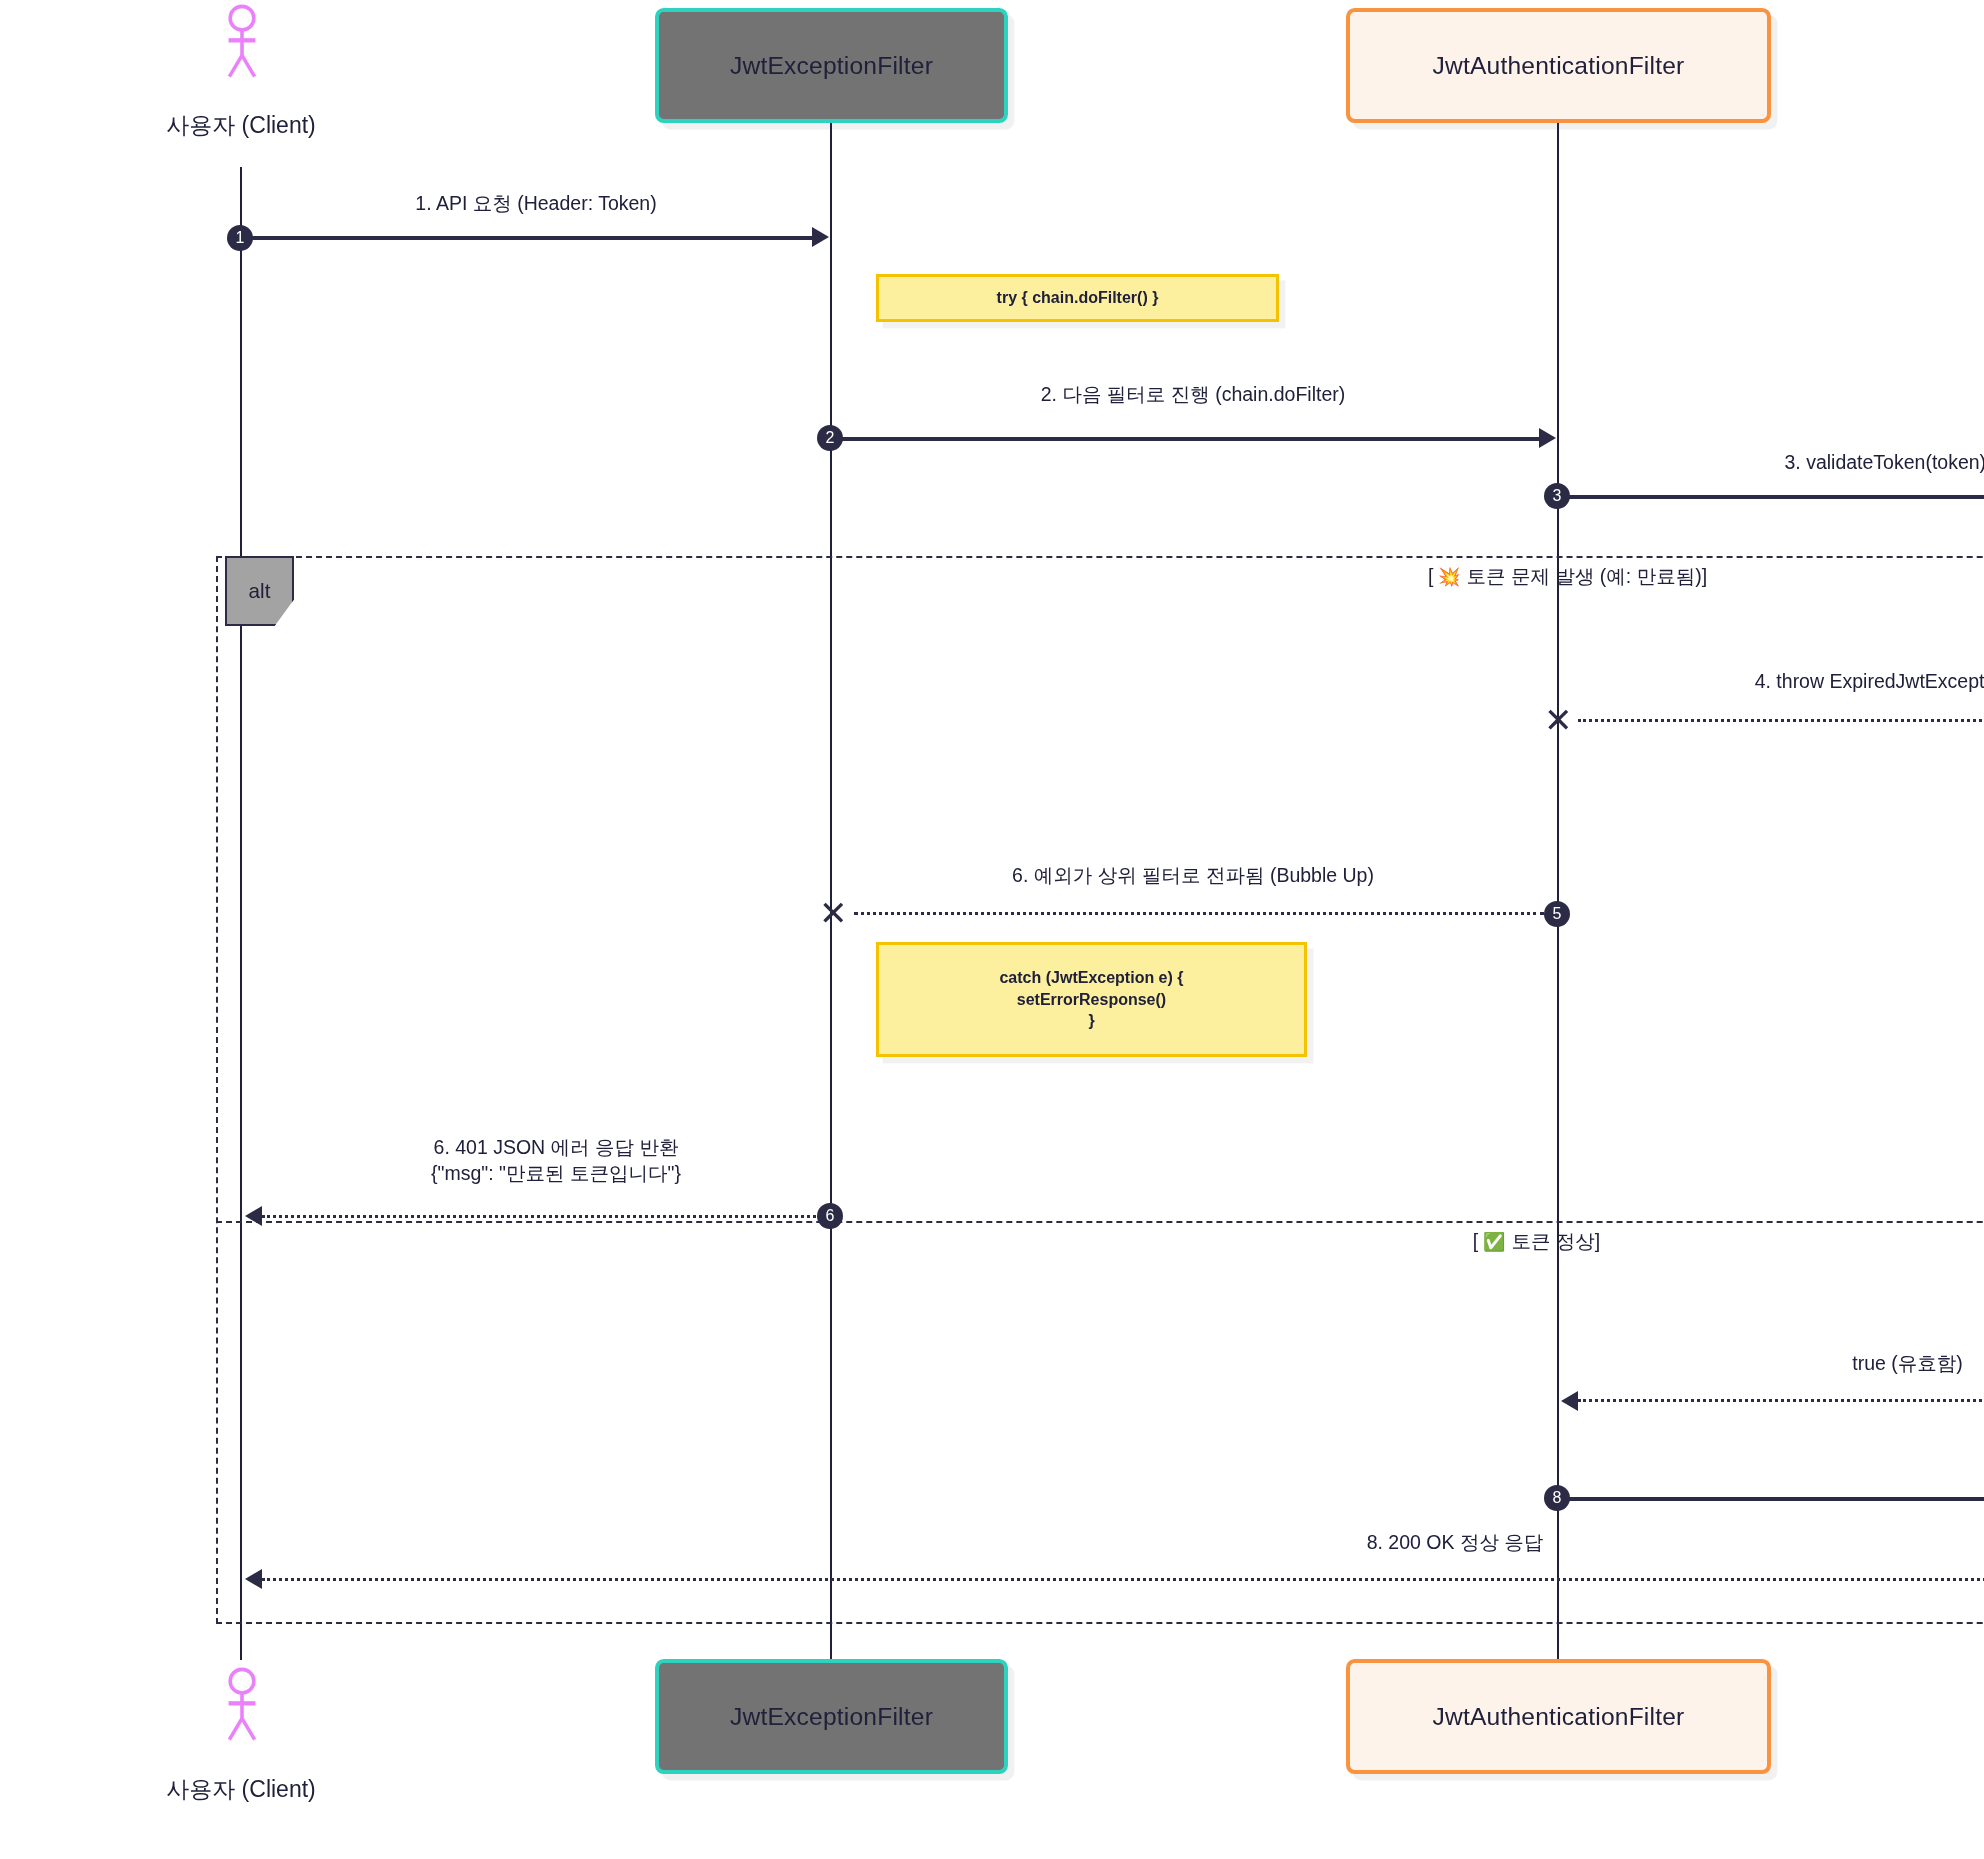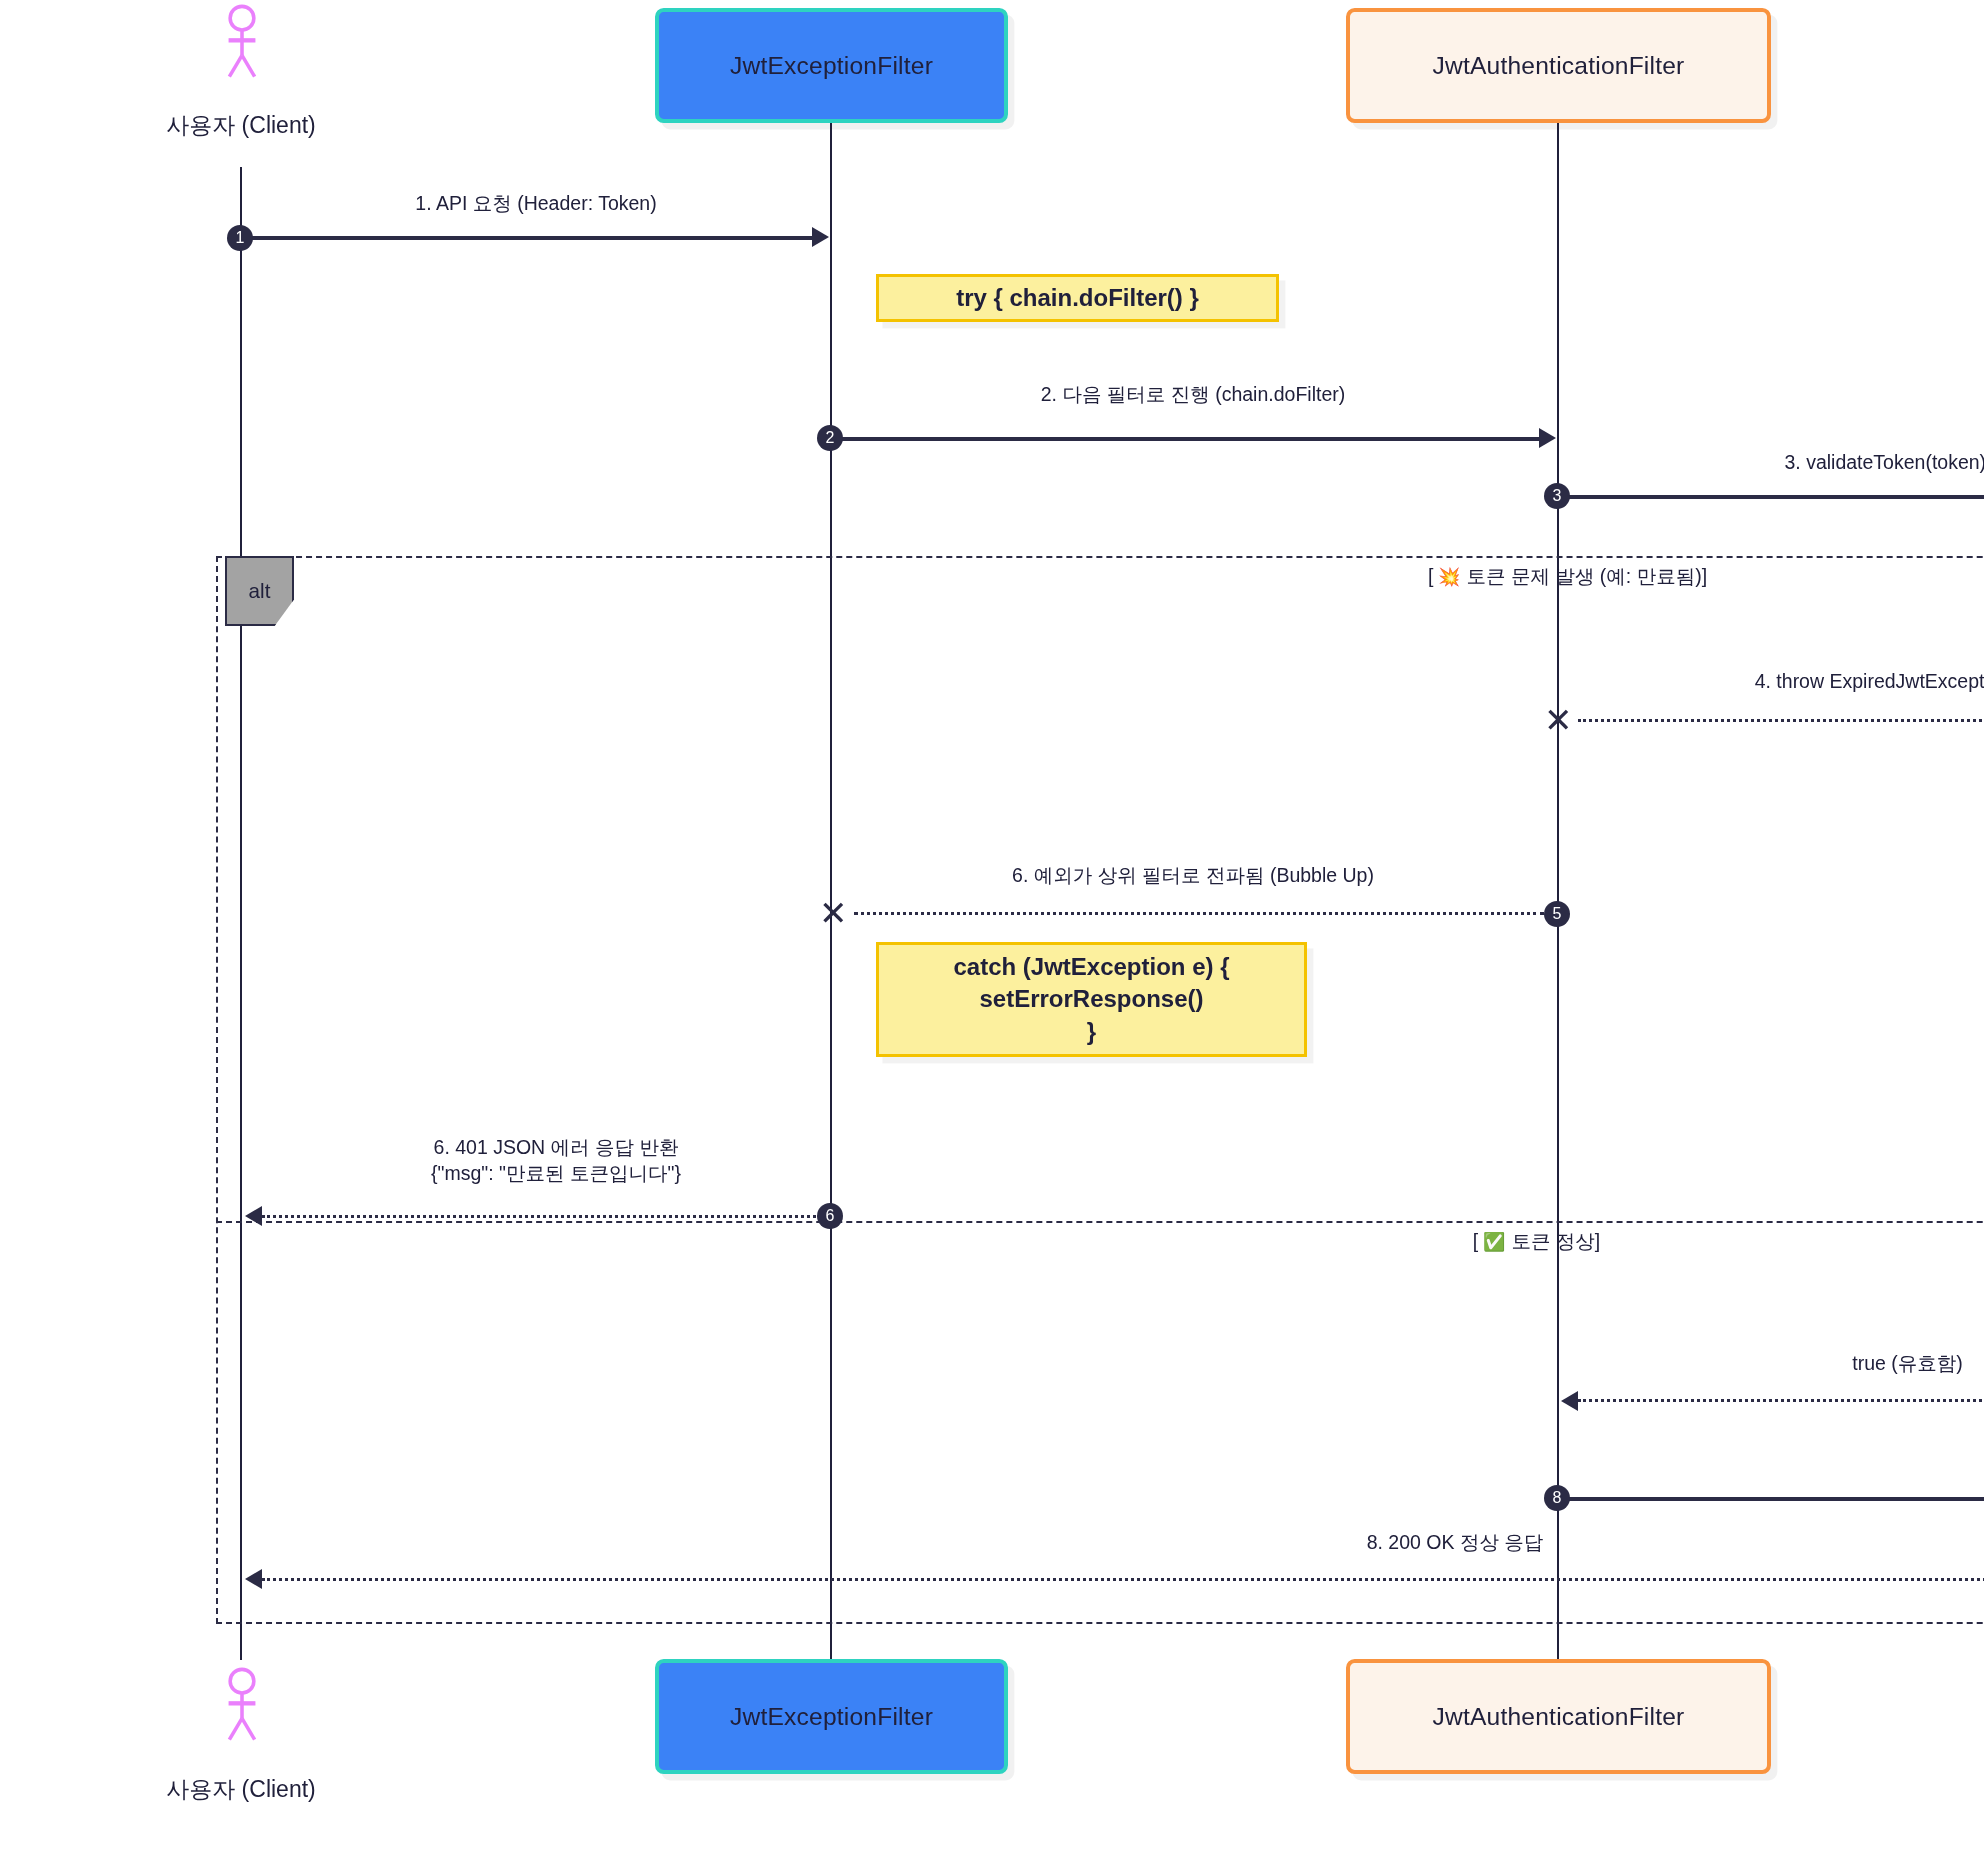--- a/index.html
+++ b/index.html
@@ -4,21 +4,21 @@
 <style>
   html,body{margin:0;padding:0;background:#ffffff;}
   body{font-family:"Liberation Sans","DejaVu Sans",sans-serif;}
   #stage{position:relative;width:2890px;height:1860px;background:#ffffff;overflow:hidden;}
 
   
   .pbox{position:absolute;box-sizing:border-box;border-radius:8.7px;
         display:flex;align-items:center;justify-content:center;
         font-size:24.6px;color:#20203b;letter-spacing:0.2px;
         box-shadow:6.4px 6.4px 0 0 rgba(0,0,0,0.055);}
-  .pbox.teal  {border:4.4px solid #2ed3c0;background:#3b82f6;}
+  .pbox.teal  {border:4.4px solid #2ed3c0;background:#737373;}
   .pbox.orange{border:4.4px solid #f9933f;background:#fdf3ea;}
 
   
   .actor{position:absolute;}
   .actor-label{position:absolute;font-size:23px;color:#20203b;white-space:nowrap;text-align:center;}
 
   
   .lifeline{position:absolute;width:2.4px;background:#20203b;}
 
   
@@ -30,21 +30,21 @@
   .xmark{position:absolute;font-size:34px;line-height:1;color:#2b2b45;font-weight:bold;}
 
   .msglabel{position:absolute;font-size:19.5px;color:#20203b;white-space:pre-line;text-align:center;line-height:1.35;}
 
   .seqnum{position:absolute;width:26px;height:26px;border-radius:50%;
           background:#2b2b45;color:#ffffff;font-size:16px;
           display:flex;align-items:center;justify-content:center;}
 
   
   .note{position:absolute;box-sizing:border-box;border:3.6px solid #f4c200;
-        background:#fcf09e;color:#20203b;font-size:24px;font-weight:bold;
+        background:#fcf09e;color:#20203b;font-size:16px;font-weight:bold;
         display:flex;align-items:center;justify-content:center;text-align:center;
         line-height:1.35;white-space:pre-line;
         box-shadow:6.4px 6.4px 0 0 rgba(0,0,0,0.05);}
 
   
   .altframe{position:absolute;box-sizing:border-box;border:2.8px dashed #2b2b45;}
   .altdiv{position:absolute;border-top:2.8px dashed #2b2b45;height:0;}
   .altlabelbox{position:absolute;box-sizing:border-box;background:#a3a3a3;
         border:2.8px solid #2b2b45;
         clip-path:polygon(0 0,100% 0,100% 62%,72% 100%,0 100%);

